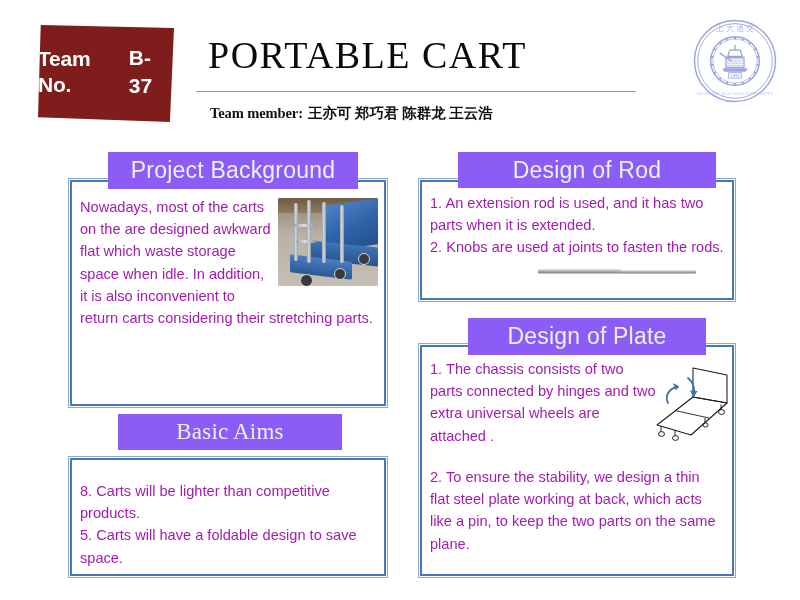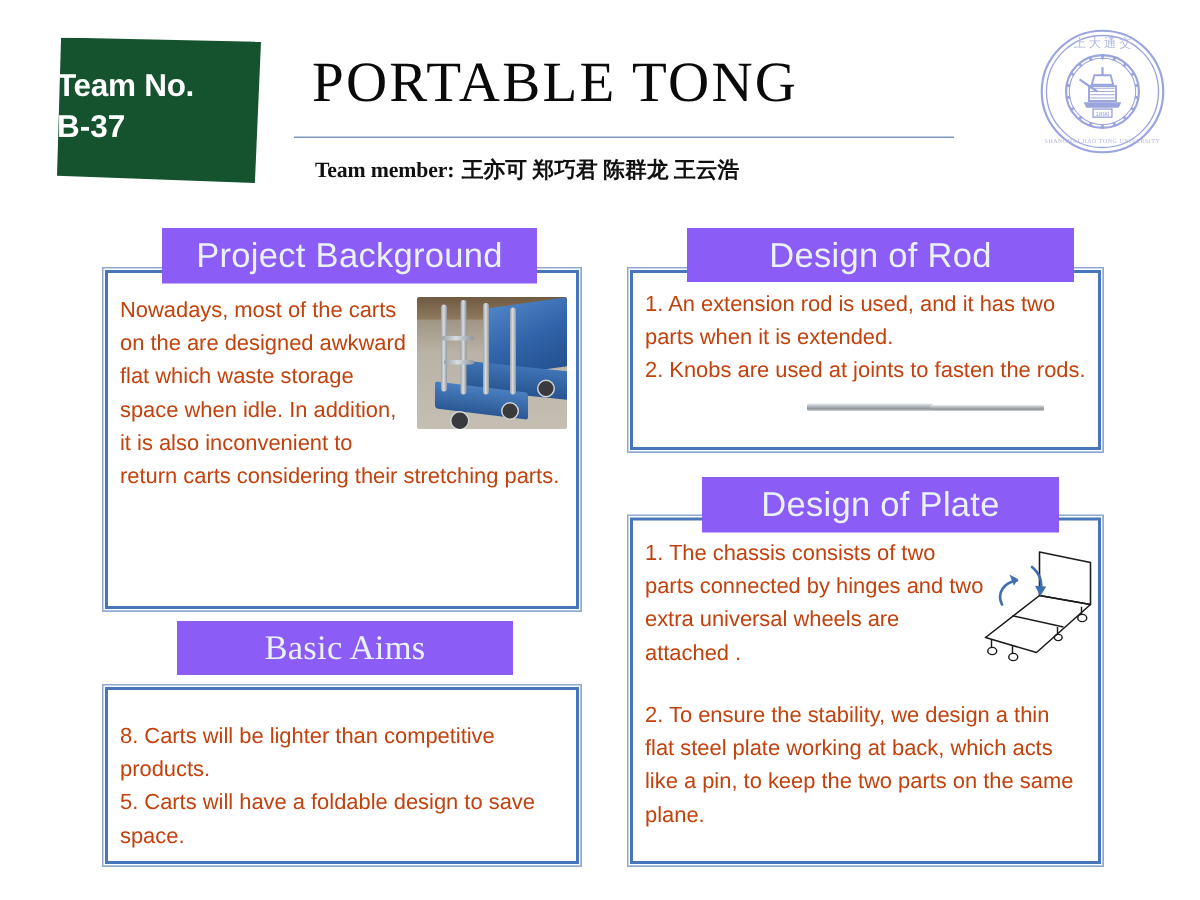--- a/index.html
+++ b/index.html
@@ -23,26 +23,27 @@
     background: #ffffff;
   }
 
   
   .badge {
     position: absolute;
     left: 38px;
     top: 25px;
     width: 136px;
     height: 97px;
-    background: #14532d;
+    background: #7f1d1d;
     color: #ffffff;
     -webkit-clip-path: polygon(2% 0%, 100% 3%, 97% 100%, 0% 95%);
     clip-path: polygon(2% 0%, 100% 3%, 97% 100%, 0% 95%);
     display: flex;
-    flex-direction: column;
+    flex-direction: row;
+    align-items: center;
     justify-content: center;
     box-sizing: border-box;
     padding-bottom: 3px;
   }
   .badge-line1 {
     font-size: 21px;
     font-weight: bold;
     letter-spacing: -0.2px;
     line-height: 1.25;
   }
@@ -109,21 +110,21 @@
     font-size: 23px;
     font-weight: 400;
     letter-spacing: 0.2px;
     white-space: nowrap;
     z-index: 5;
   }
   .panel-body {
     position: absolute;
     font-size: 14.6px;
     line-height: 1.52;
-    color: #c2410c;
+    color: #a21caf;
     z-index: 2;
   }
   .panel-body p { margin: 0; }
 
   
   #p-background { left: 68px;  top: 178px; width: 320px; height: 230px; }
   #h-background { left: 108px; top: 152px; width: 250px; height: 37px; }
   #b-background { left: 80px;  top: 196px; width: 298px; }
   .bg-float-img {
     float: right;
@@ -215,21 +216,21 @@
 </head>
 <body>
 
 <div id="poster">
 
   <div class="badge">
     <div class="badge-line1">Team No.</div>
     <div class="badge-line2">B-37</div>
   </div>
 
-  <div class="poster-title">PORTABLE TONG</div>
+  <div class="poster-title">PORTABLE CART</div>
   <div class="title-rule"></div>
 
   <div class="team-member">
     <span class="tm-label">Team member:</span><span class="tm-names">王亦可 郑巧君 陈群龙 王云浩</span>
   </div>
 
   <svg class="logo" viewBox="0 0 100 100">
     <g fill="none" stroke="#9aa4dd" stroke-width="1.6">
       <circle cx="50" cy="50" r="45"></circle>
       <circle cx="50" cy="50" r="41.5" stroke-width="1"></circle>

